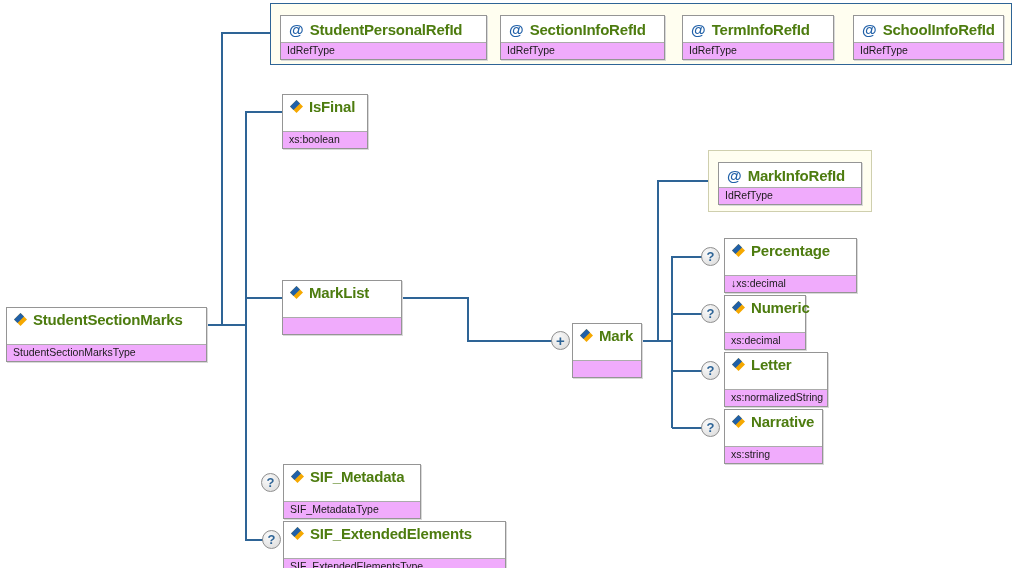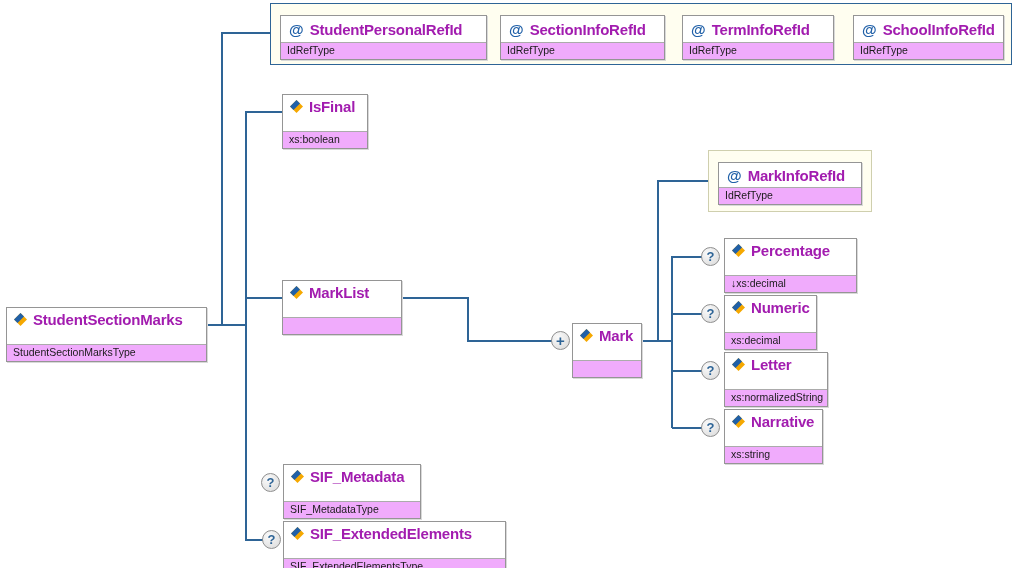--- a/index.html
+++ b/index.html
@@ -16,21 +16,21 @@
 
   
   .node{
     position:absolute;background:#ffffff;border:1px solid #959595;
     box-shadow:1px 1px 0 #d9d9d9;box-sizing:border-box;
   }
   .node-title{
     display:flex;align-items:center;gap:6px;background:#ffffff;
     padding:3px 7px 16px 7px;white-space:nowrap;
   }
-  .node-label{font-weight:bold;font-size:15px;color:#a21caf;letter-spacing:-0.2px;}
+  .node-label{font-weight:bold;font-size:15px;color:#4d7c0f;letter-spacing:-0.2px;}
   .node-type{
     background:#f0abfc;border-top:1px solid #ababab;
     font-size:10.5px;color:#1a1a1a;padding:1px 6px 2px 6px;
     min-height:13px;white-space:nowrap;
   }
   .attr-node .node-title{padding:5px 8px 4px 8px;}
 
   .at-glyph{color:#2060a8;font-weight:bold;font-size:15px;line-height:13px;}
   .el-icon{display:inline-flex;width:13px;height:13px;flex:0 0 13px;}
 
@@ -177,21 +177,21 @@
           </svg>
       </span>
       <span class="node-label">Percentage</span>
     </div>
     <div class="node-type">↓xs:decimal</div>
   </div>
   <div class="card" style="left:701px;top:247px;">
     <span>?</span>
   </div>
 
-  <div class="node" style="left:724px;top:295px;width:93px;">
+  <div class="node" style="left:724px;top:295px;width:82px;">
     <div class="node-title">
       <span class="el-icon">
         <svg width="13" height="13" viewBox="0 0 13 13">
             <polygon points="6.5,0 13,6.5 6.5,13 0,6.5" fill="#f5a800"></polygon>
             <polygon points="6.5,0 10,3.5 3.5,10 0,6.5" fill="#2060a8"></polygon>
           </svg>
       </span>
       <span class="node-label">Numeric</span>
     </div>
     <div class="node-type">xs:decimal</div>

